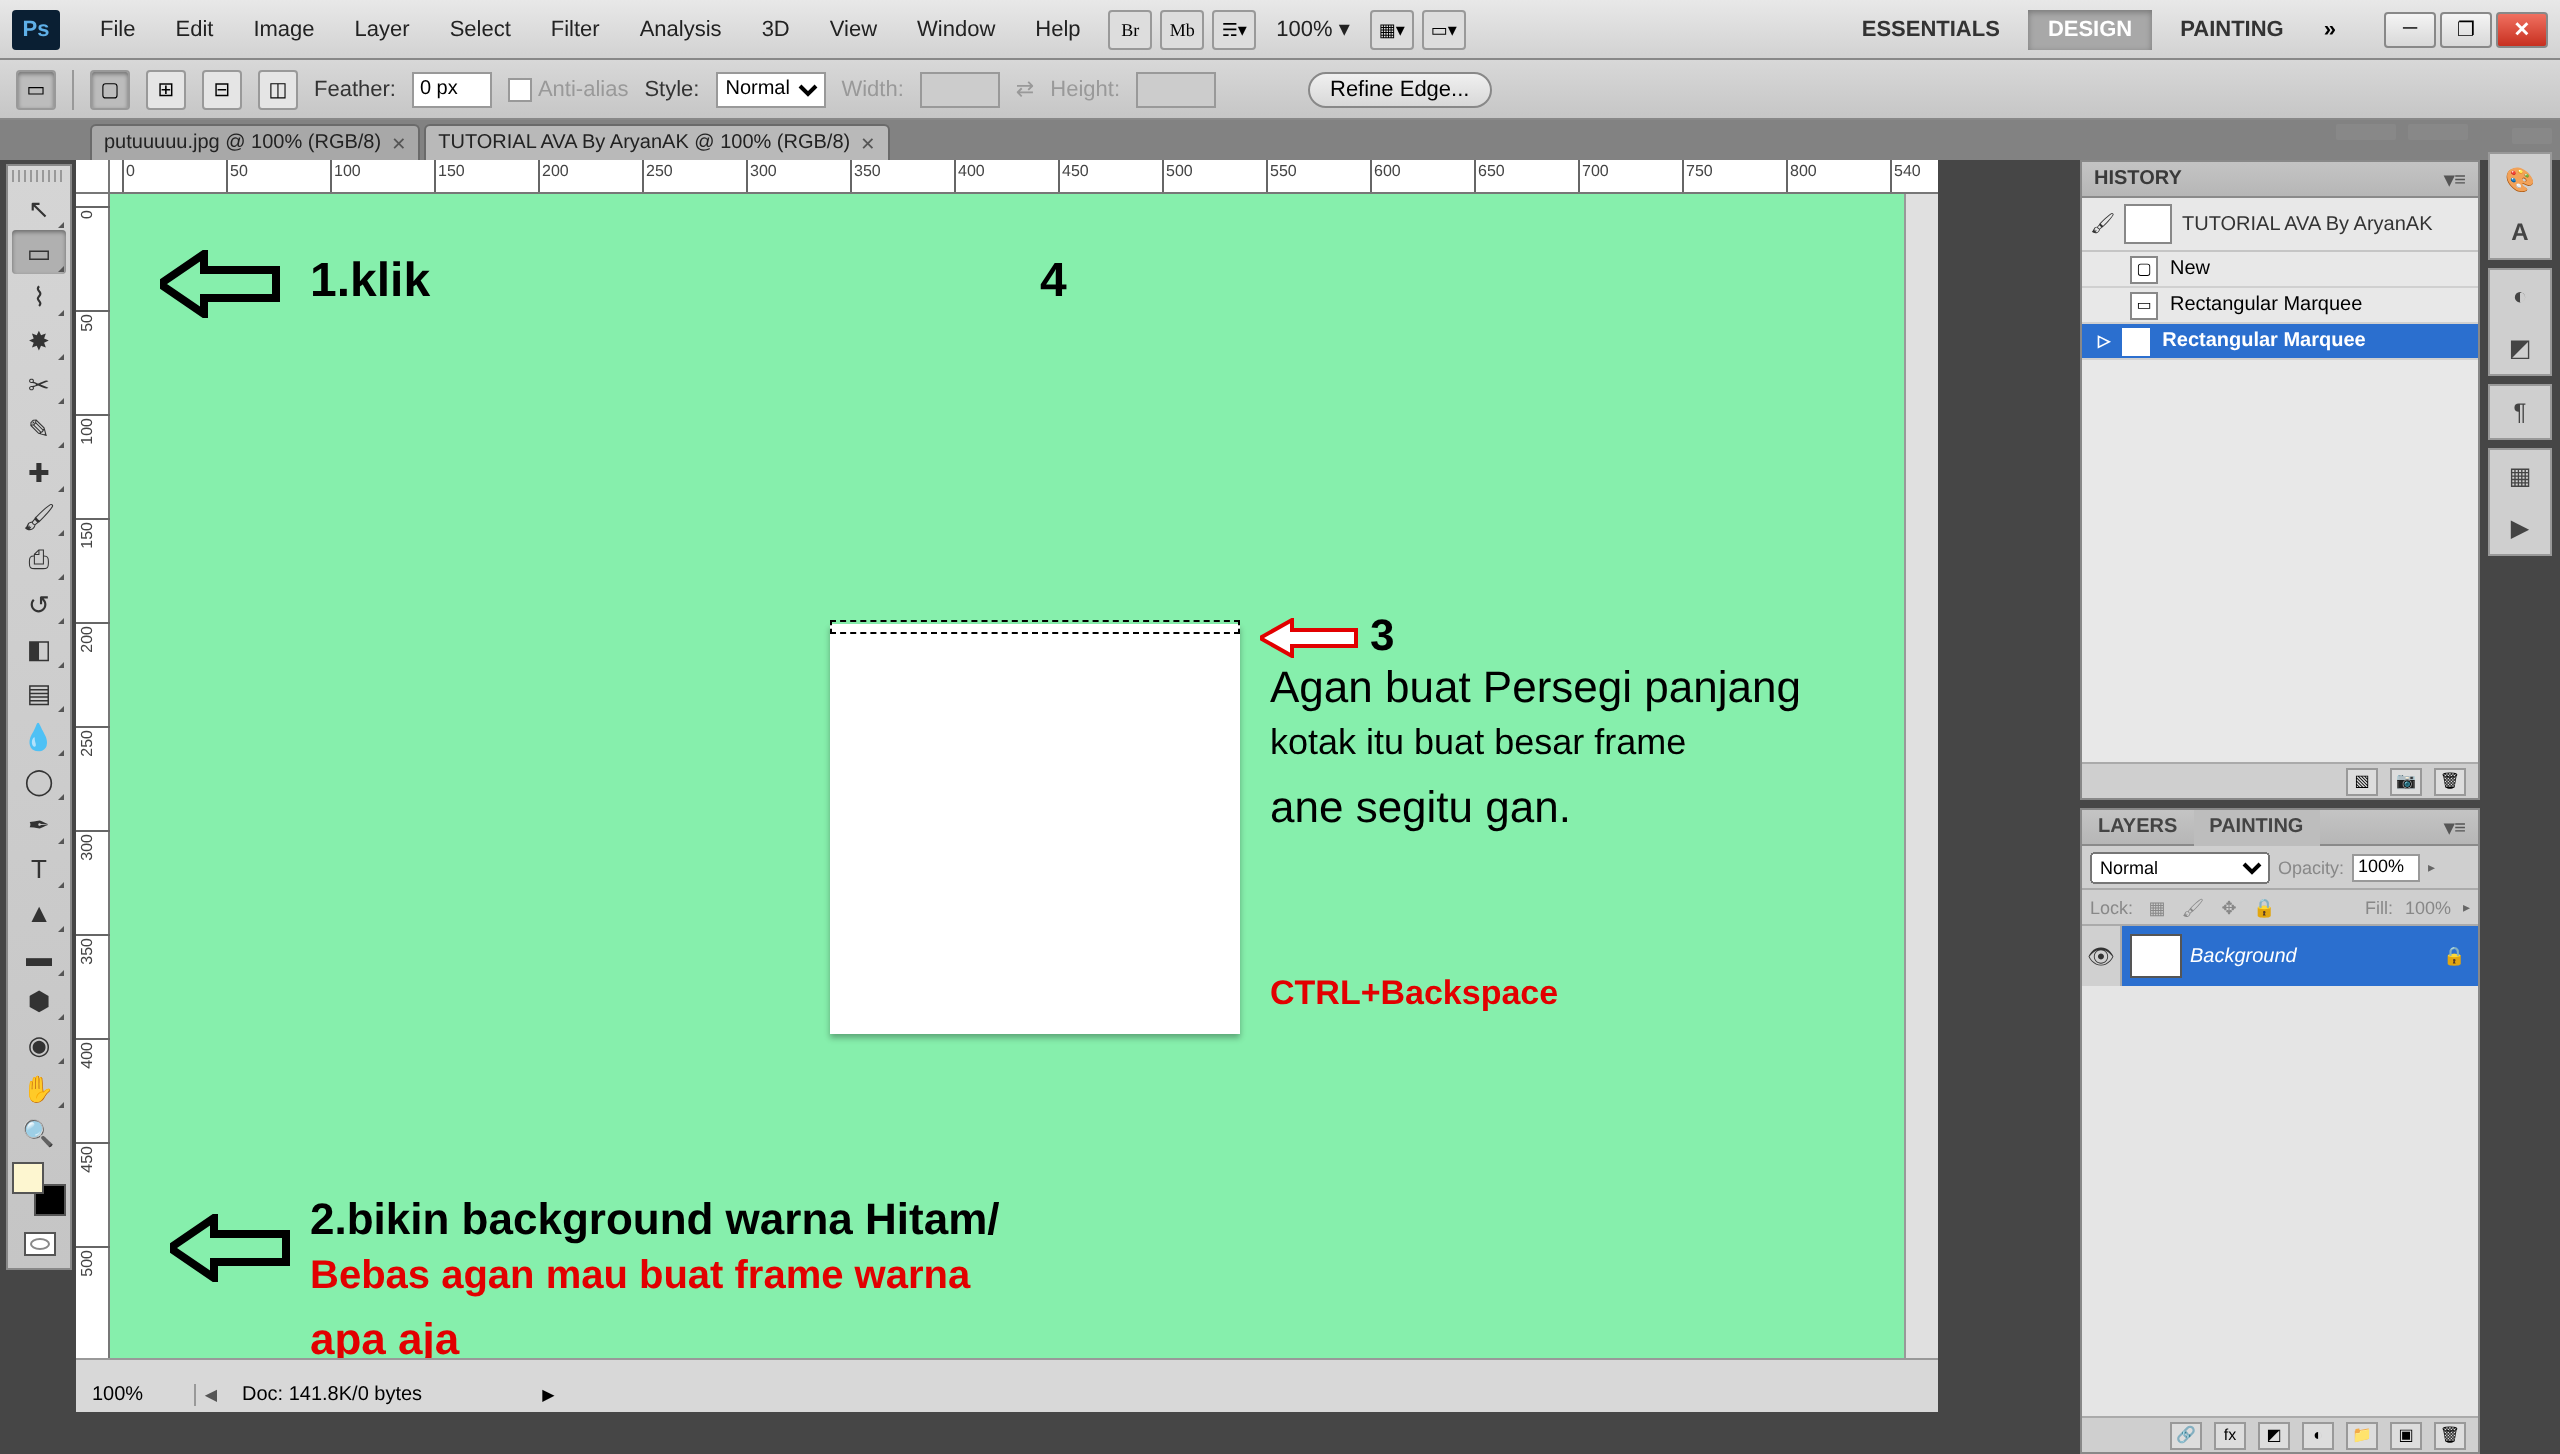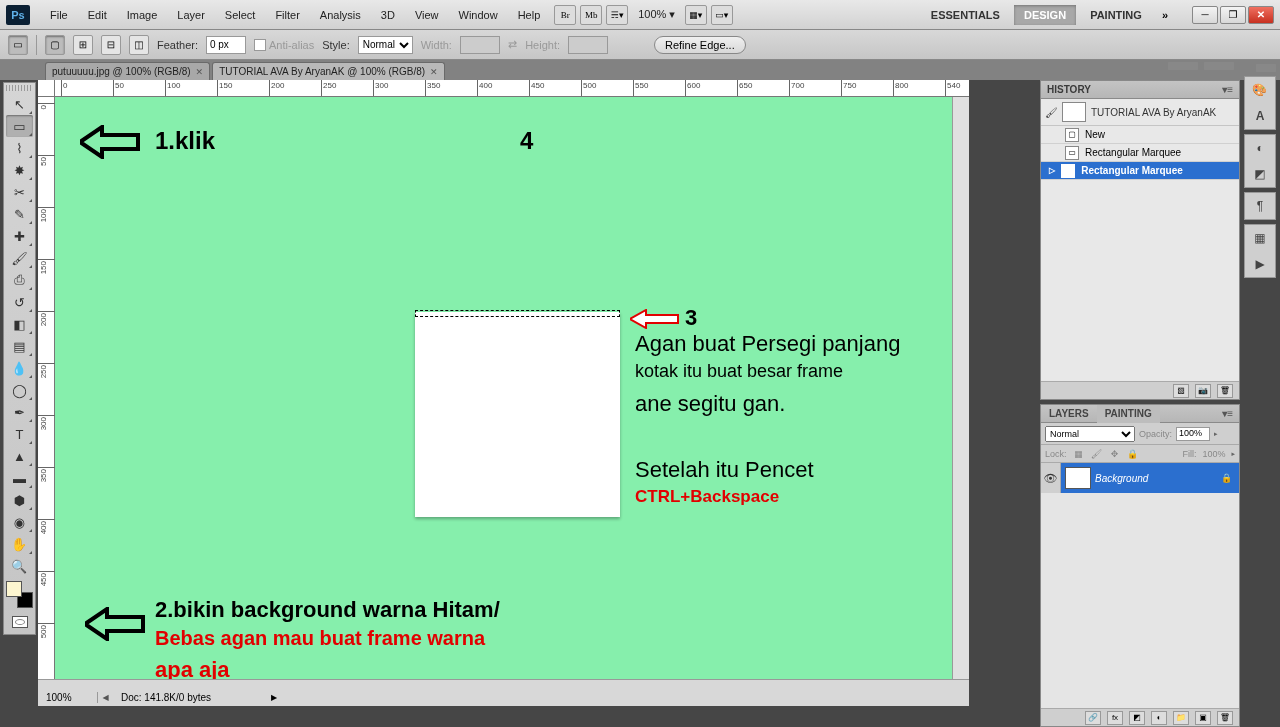--- a/index.html
+++ b/index.html
@@ -306,21 +306,20 @@
 
     <div class="arrow-red-small" style="left:575px; top:212px;">
       <svg width="50" height="20">
           <polygon points="0,10 16,1 16,6 48,6 48,14 16,14 16,19" fill="#fff" stroke="#e20000" stroke-width="2"></polygon>
         </svg>
     </div>
     <div class="anno" style="left:630px; top:208px; font-size:22px;">3</div>
     <div class="anno" style="left:580px; top:234px; font-size:22px; font-weight:normal;">Agan buat Persegi panjang</div>
     <div class="anno" style="left:580px; top:264px; font-size:18px; font-weight:normal;">kotak itu buat besar frame</div>
     <div class="anno" style="left:580px; top:294px; font-size:22px; font-weight:normal;">ane segitu gan.</div>
-    <div class="anno" style="left:580px; top:360px; font-size:22px; font-weight:normal;">Setelah itu Pencet</div>
     <div class="anno red" style="left:580px; top:390px; font-size:17px;">CTRL+Backspace</div>
 
     <div class="arrow-left-black" style="left:30px; top:510px;">
       <svg width="60" height="34">
           <polygon points="0,17 22,2 22,10 58,10 58,24 22,24 22,32" fill="none" stroke="#000" stroke-width="4"></polygon>
         </svg>
     </div>
     <div class="anno" style="left:100px; top:500px; font-size:22px;">2.bikin background warna Hitam/</div>
     <div class="anno red" style="left:100px; top:530px; font-size:20px;">Bebas agan mau buat frame warna</div>
     <div class="anno red" style="left:100px; top:560px; font-size:22px;">apa aja</div>

